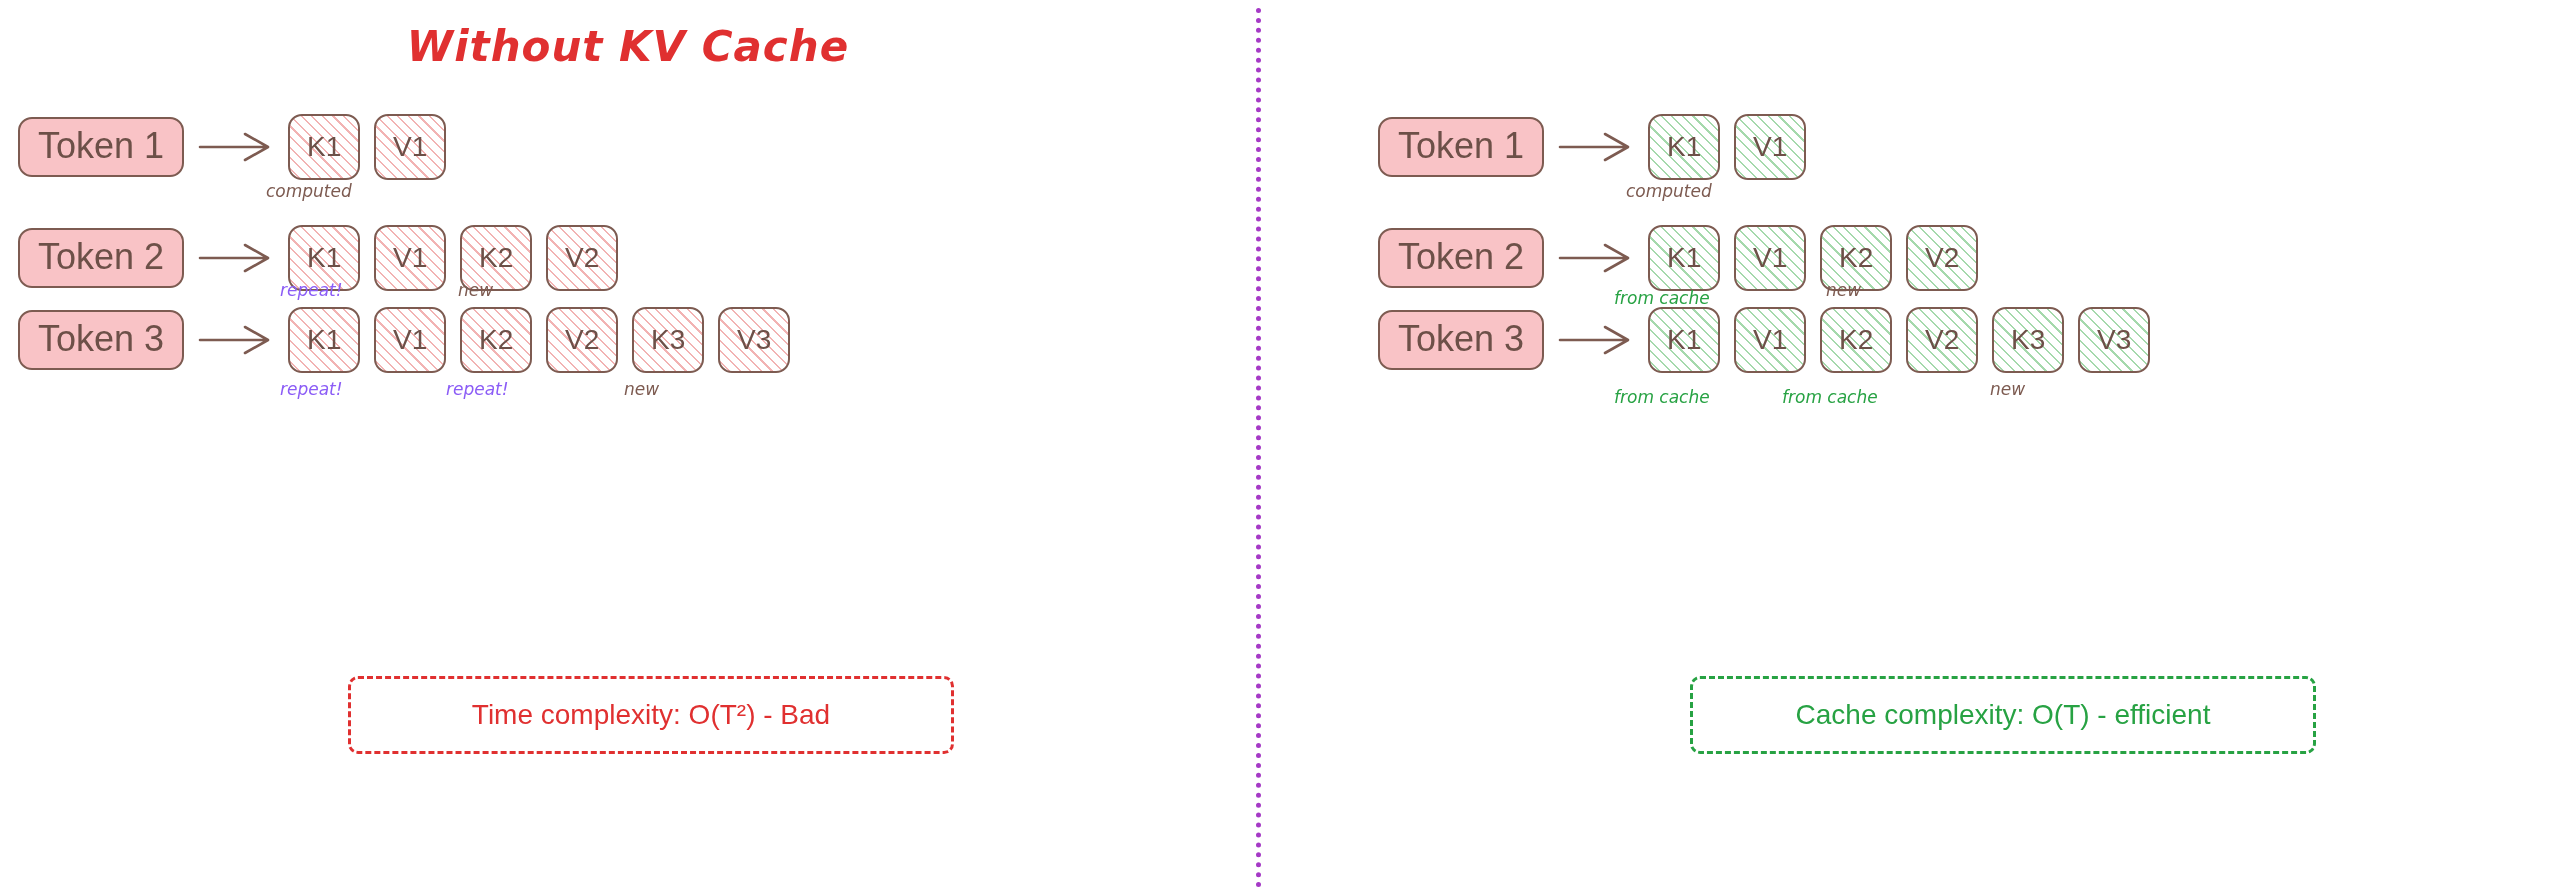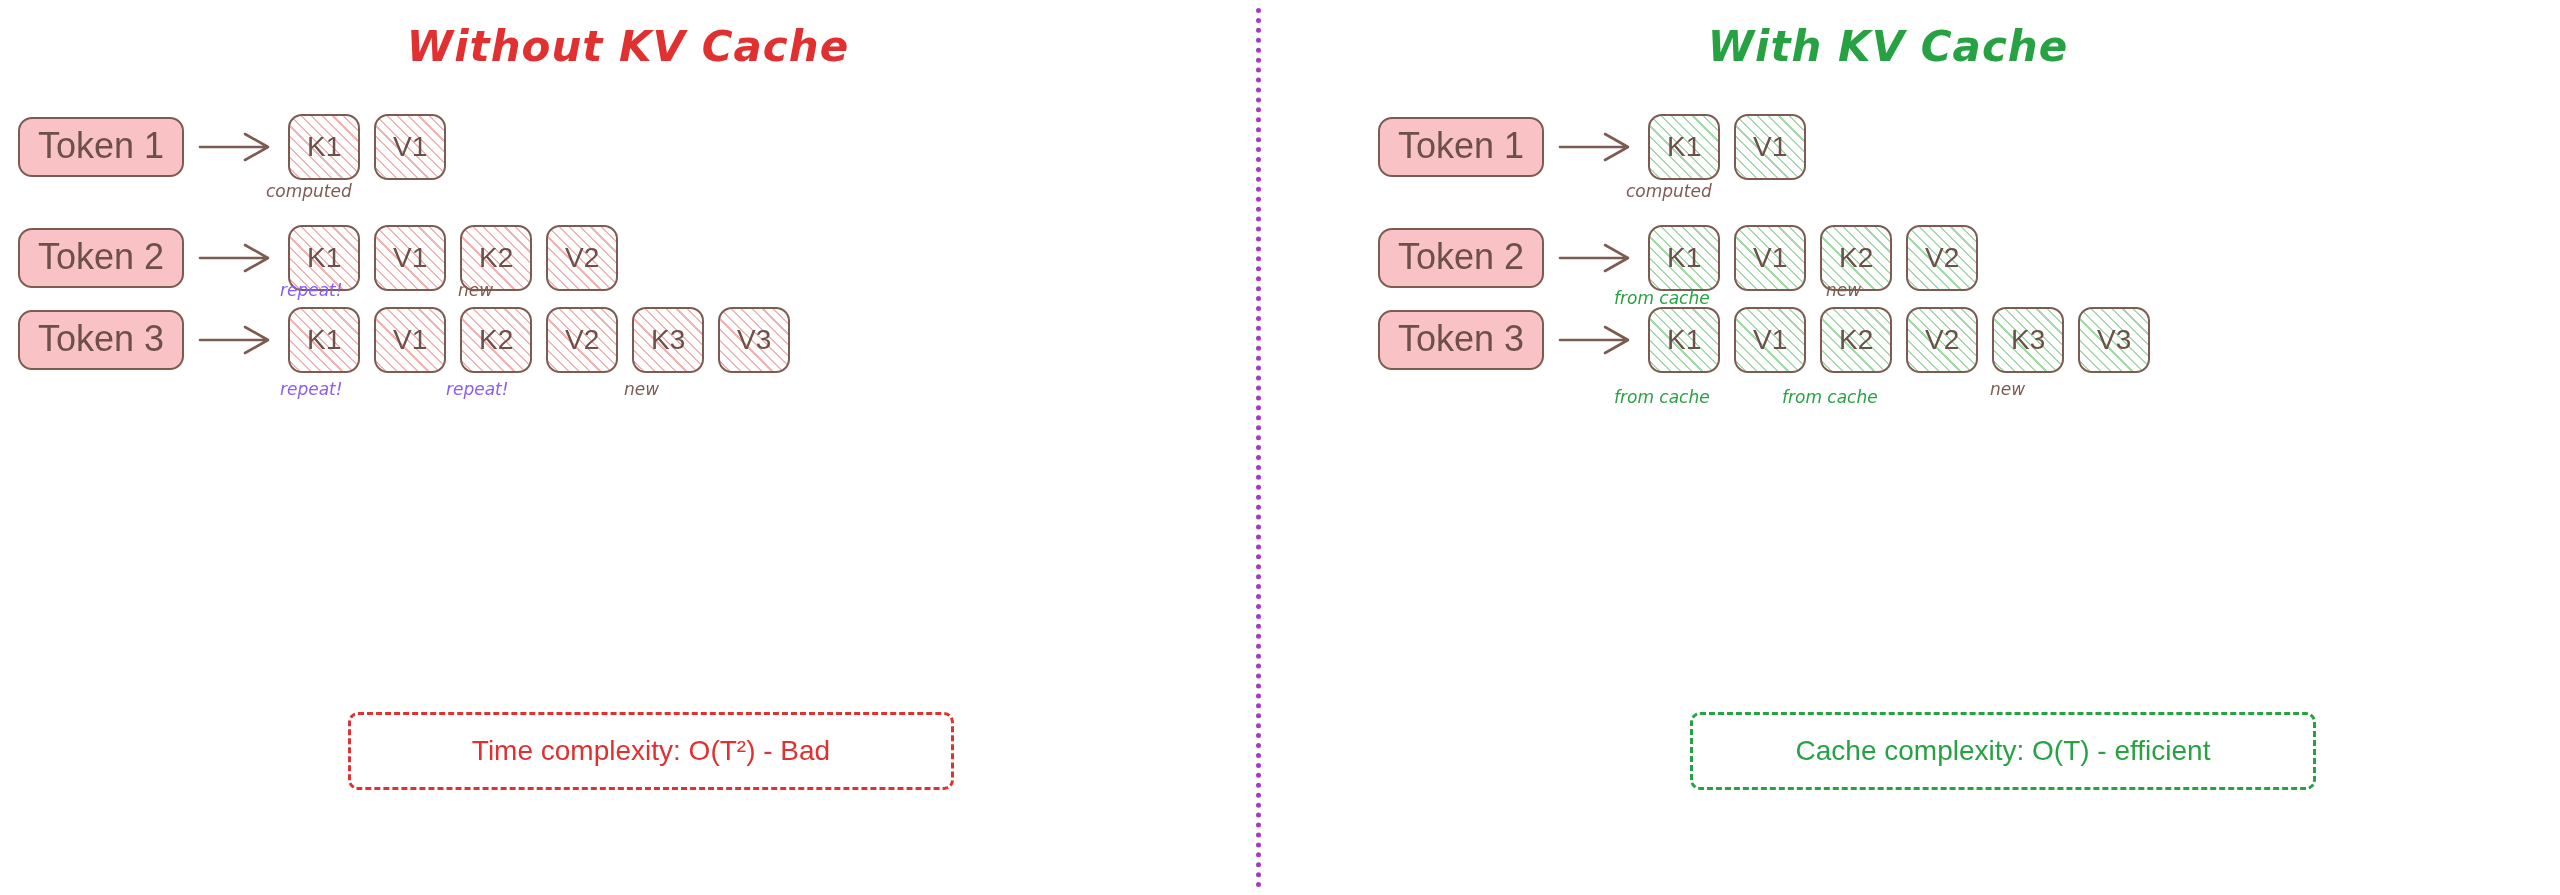--- a/index.html
+++ b/index.html
@@ -145,21 +145,21 @@
     white-space: nowrap;
     line-height: 1;
   }
   .tag.neutral { color: #7d5b51; }
   .tag.repeat  { color: #8b5cf6; }
   .tag.cache   { color: #27a243; margin-top: 8px; }
 
   
   .complexity {
     position: absolute;
-    top: 712px;
+    top: 676px;
     padding: 22px 40px;
     border-radius: 10px;
     font-family: "Liberation Sans", sans-serif;
     font-size: 28px;
     white-space: nowrap;
     text-align: center;
     line-height: 1;
   }
   .panel.left .complexity {
     left: 348px;
@@ -260,21 +260,20 @@
           <div class="tag repeat" style="left: 428px;">repeat!</div>
           <div class="tag neutral" style="left: 606px;">new</div>
         </div>
       </div>
     <div class="complexity">Time complexity: O(T²) - Bad</div>
   </section>
 
   <div class="divider"></div>
 
   <section class="panel right">
-    <div class="panel-title">With KV Cache</div>
     <div class="rows-host">
         <div class="row r1">
           <div class="token-box">Token 1</div>
           <div class="arrow">
             <svg width="78" height="40" viewBox="0 0 78 40" aria-hidden="true">
               <path d="M2 20 L66 20 M47 7 L70 20 L47 33" fill="none" stroke="#7d5b51" stroke-width="2.6" stroke-linecap="round" stroke-linejoin="round"></path>
             </svg>
           </div>
           <div class="kv-strip">
             <div class="kv-box">

